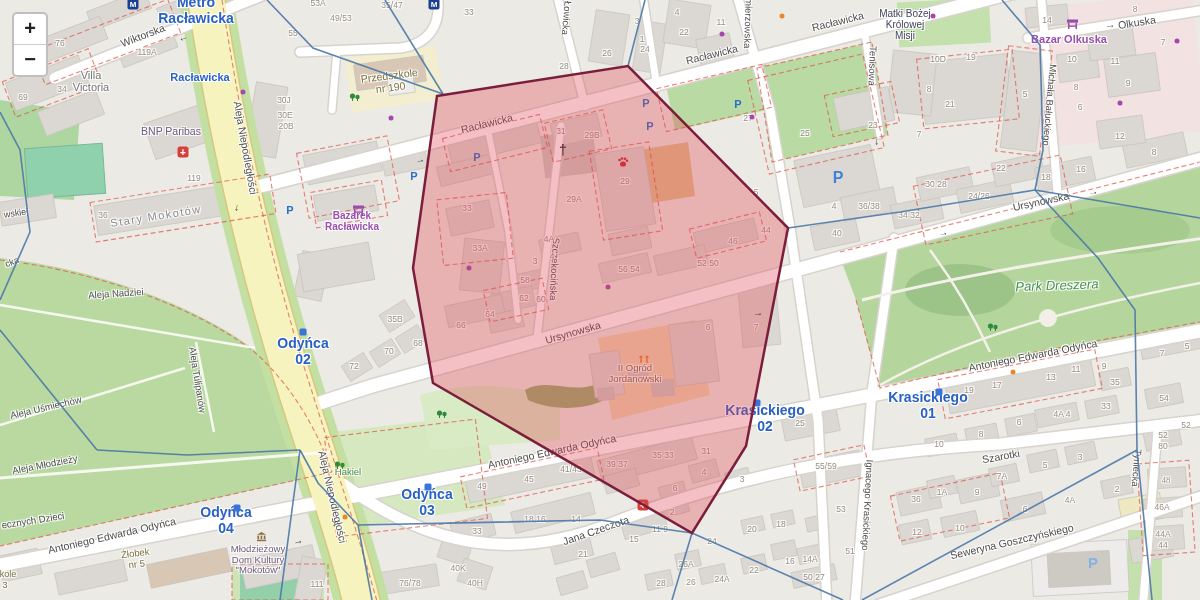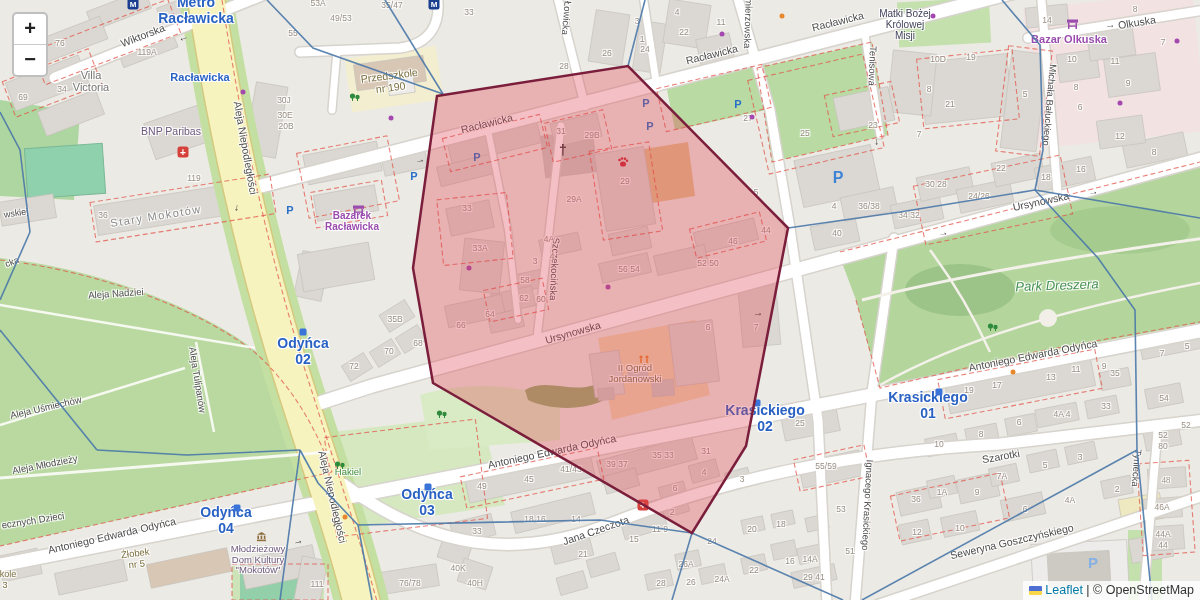--- a/index.html
+++ b/index.html
@@ -435,21 +435,21 @@
       <span class="lbl num" style="left: 1162px; top: 354px;">7</span>
       <span class="lbl num" style="left: 1164px; top: 399px;">54</span>
       <span class="lbl num" style="left: 1186px; top: 426px;">52</span>
       <span class="lbl num" style="left: 1163px; top: 436px;">52</span>
       <span class="lbl num" style="left: 1163px; top: 447px;">80</span>
       <span class="lbl num" style="left: 969px; top: 391px;">19</span>
       <span class="lbl num" style="left: 997px; top: 386px;">17</span>
       <span class="lbl num" style="left: 1051px; top: 378px;">13</span>
       <span class="lbl num" style="left: 1076px; top: 370px;">11</span>
       <span class="lbl num" style="left: 1104px; top: 367px;">9</span>
-      <span class="lbl num" style="left: 1115px; top: 374px;">35</span>
+      <span class="lbl num" style="left: 1115px; top: 383px;">35</span>
       <span class="lbl num" style="left: 1106px; top: 407px;">33</span>
       <span class="lbl num" style="left: 1062px; top: 415px;">4A 4</span>
       <span class="lbl num" style="left: 1019px; top: 423px;">6</span>
       <span class="lbl num" style="left: 981px; top: 435px;">8</span>
       <span class="lbl num" style="left: 939px; top: 445px;">10</span>
       <span class="lbl num" style="left: 317px; top: 585px;">111</span>
       <span class="lbl num" style="left: 410px; top: 584px;">76/78</span>
       <span class="lbl num" style="left: 458px; top: 569px;">40K</span>
       <span class="lbl num" style="left: 475px; top: 584px;">40H</span>
       <span class="lbl num" style="left: 482px; top: 487px;">49</span>
@@ -471,21 +471,21 @@
       <span class="lbl num" style="left: 686px; top: 565px;">26A</span>
       <span class="lbl num" style="left: 691px; top: 583px;">26</span>
       <span class="lbl num" style="left: 712px; top: 542px;">24</span>
       <span class="lbl num" style="left: 722px; top: 580px;">24A</span>
       <span class="lbl num" style="left: 754px; top: 571px;">22</span>
       <span class="lbl num" style="left: 752px; top: 530px;">20</span>
       <span class="lbl num" style="left: 781px; top: 525px;">18</span>
       <span class="lbl num" style="left: 790px; top: 562px;">16</span>
       <span class="lbl num" style="left: 810px; top: 560px;">14A</span>
       <span class="lbl num" style="left: 661px; top: 584px;">28</span>
-      <span class="lbl num" style="left: 814px; top: 578px;">29 41</span>
+      <span class="lbl num" style="left: 814px; top: 578px;">50 27</span>
       <span class="lbl num" style="left: 916px; top: 500px;">36</span>
       <span class="lbl num" style="left: 942px; top: 493px;">1A</span>
       <span class="lbl num" style="left: 977px; top: 493px;">9</span>
       <span class="lbl num" style="left: 1002px; top: 477px;">7A</span>
       <span class="lbl num" style="left: 1045px; top: 466px;">5</span>
       <span class="lbl num" style="left: 1080px; top: 458px;">3</span>
       <span class="lbl num" style="left: 1025px; top: 510px;">6</span>
       <span class="lbl num" style="left: 960px; top: 529px;">10</span>
       <span class="lbl num" style="left: 917px; top: 533px;">12</span>
       <span class="lbl num" style="left: 1117px; top: 490px;">2</span>
@@ -684,14 +684,13 @@
       <polyline points="97,450 0,330" fill="none" stroke="#4a78a8" stroke-width="1.6" opacity="0.9"></polyline>
       <polyline points="0,112 20,150 30,232" fill="none" stroke="#4a78a8" stroke-width="1.6" opacity="0.9"></polyline>
       <polyline points="30,232 0,300" fill="none" stroke="#4a78a8" stroke-width="1.6" opacity="0.9"></polyline>
       <polygon points="437,96 628,66 788,228 746,446 692,533 433,383 413,268" fill="#e0404f" fill-opacity="0.33" stroke="#7b1e3c" stroke-width="2.5"></polygon>
     </svg>
 
   <div class="zoomctl">
     <a>+</a>
     <a>−</a>
   </div>
-  <div class="attrib"><span class="flag"></span><a class="lf">Leaflet</a><span> | </span><span>© OpenStreetMap</span></div>
 </div>
 
 </body></html>

